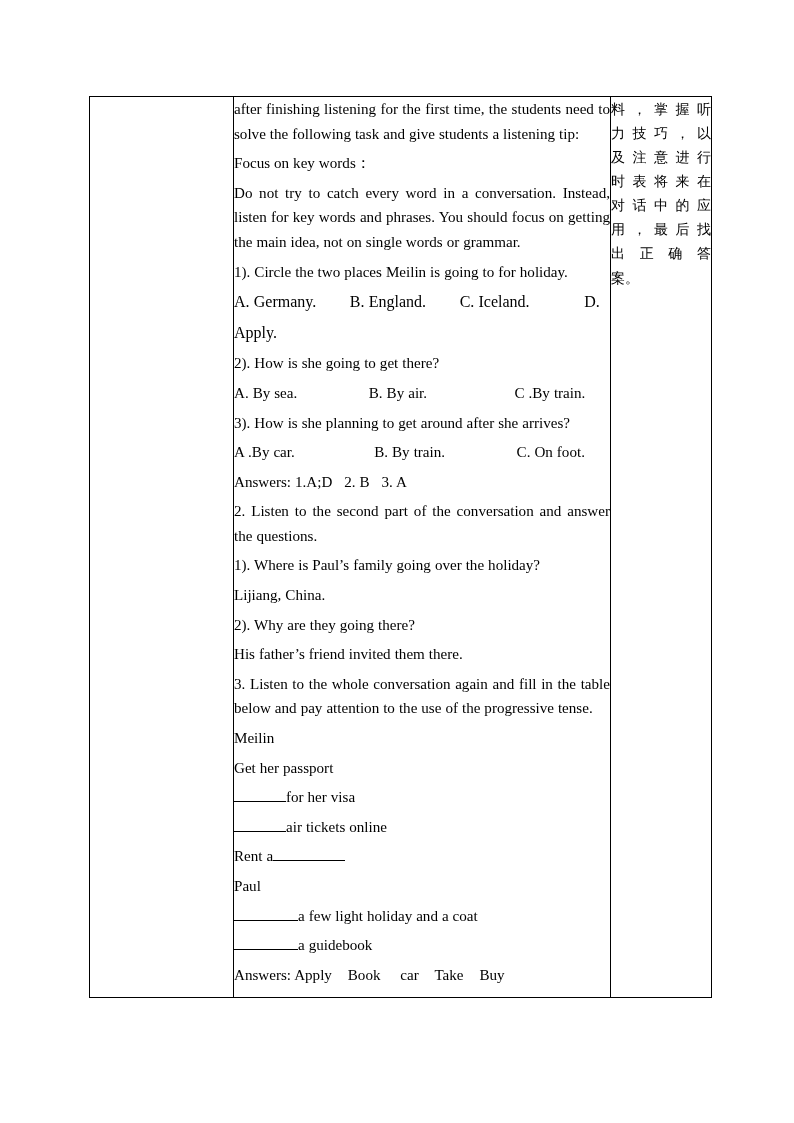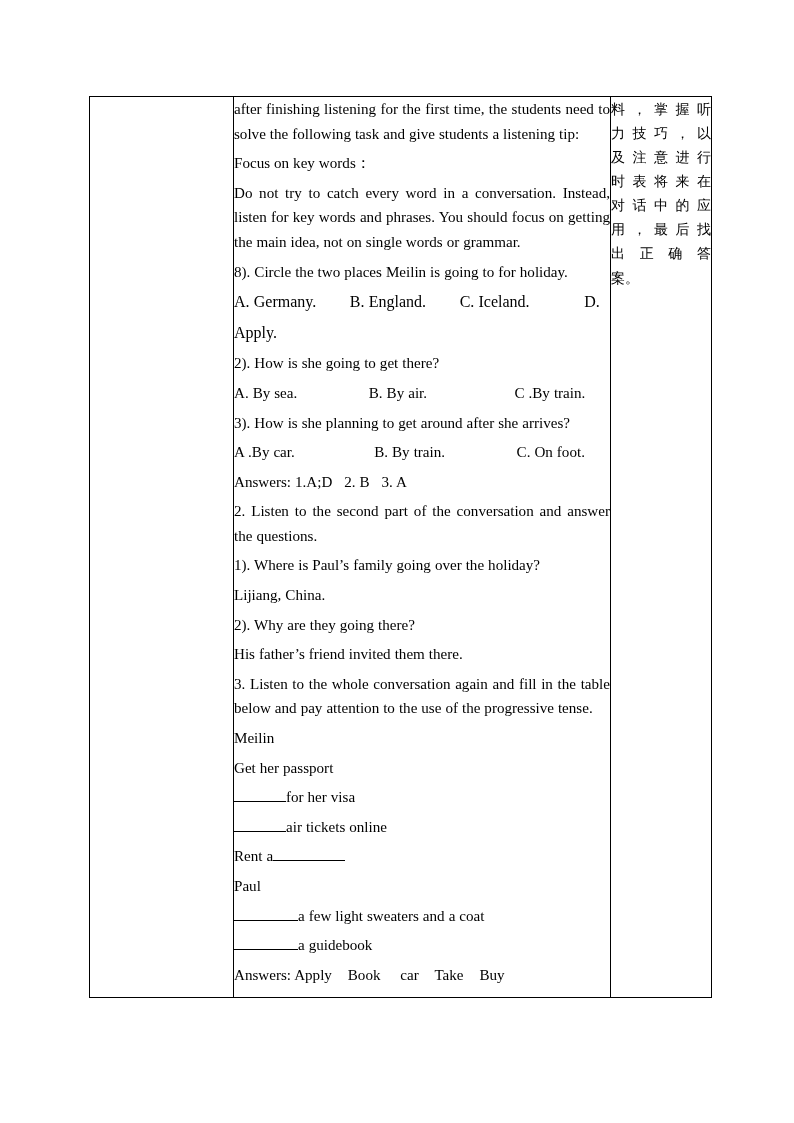--- a/index.html
+++ b/index.html
@@ -115,21 +115,21 @@
       <td class="col-left cell-left"></td>
 
       <td class="col-mid cell-mid">
 
         <p class="p just">after finishing listening for the first time, the students need to solve the following task and give students a listening tip:</p>
 
         <p class="p">Focus on key words：</p>
 
         <p class="p just">Do not try to catch every word in a conversation. Instead, listen for key words and phrases. You should focus on getting the main idea, not on single words or grammar.</p>
 
-        <p class="p">8). Circle the two places Meilin is going to for holiday.</p>
+        <p class="p">1). Circle the two places Meilin is going to for holiday.</p>
 
         <p class="p">
               <span class="opt-row">A. Germany.        B. England.        C. Iceland.             D.</span>
               <span class="opt-row">Apply.</span>
             </p>
 
         <p class="p">2). How is she going to get there?</p>
 
         <p class="p" style="white-space:pre;">A. By sea.                  B. By air.                      C .By train.</p>
 
@@ -156,21 +156,21 @@
         <p class="p">Get her passport</p>
 
         <p class="p"><span class="blank w1"></span><span>for her visa</span></p>
 
         <p class="p"><span class="blank w1"></span><span>air tickets online</span></p>
 
         <p class="p"><span>Rent a</span><span class="blank w2"></span></p>
 
         <p class="p">Paul</p>
 
-        <p class="p"><span class="blank w3"></span><span>a few light sweaters and a coat</span></p>
+        <p class="p"><span class="blank w3"></span><span>a few light holiday and a coat</span></p>
 
         <p class="p"><span class="blank w3"></span><span>a guidebook</span></p>
 
         <p class="p last" style="white-space:pre;">Answers: Apply    Book     car    Take    Buy</p>
 
       </td>
 
       <td class="col-right cell-right">
         <div class="cn">
           <span class="ln">料，掌握听</span>

